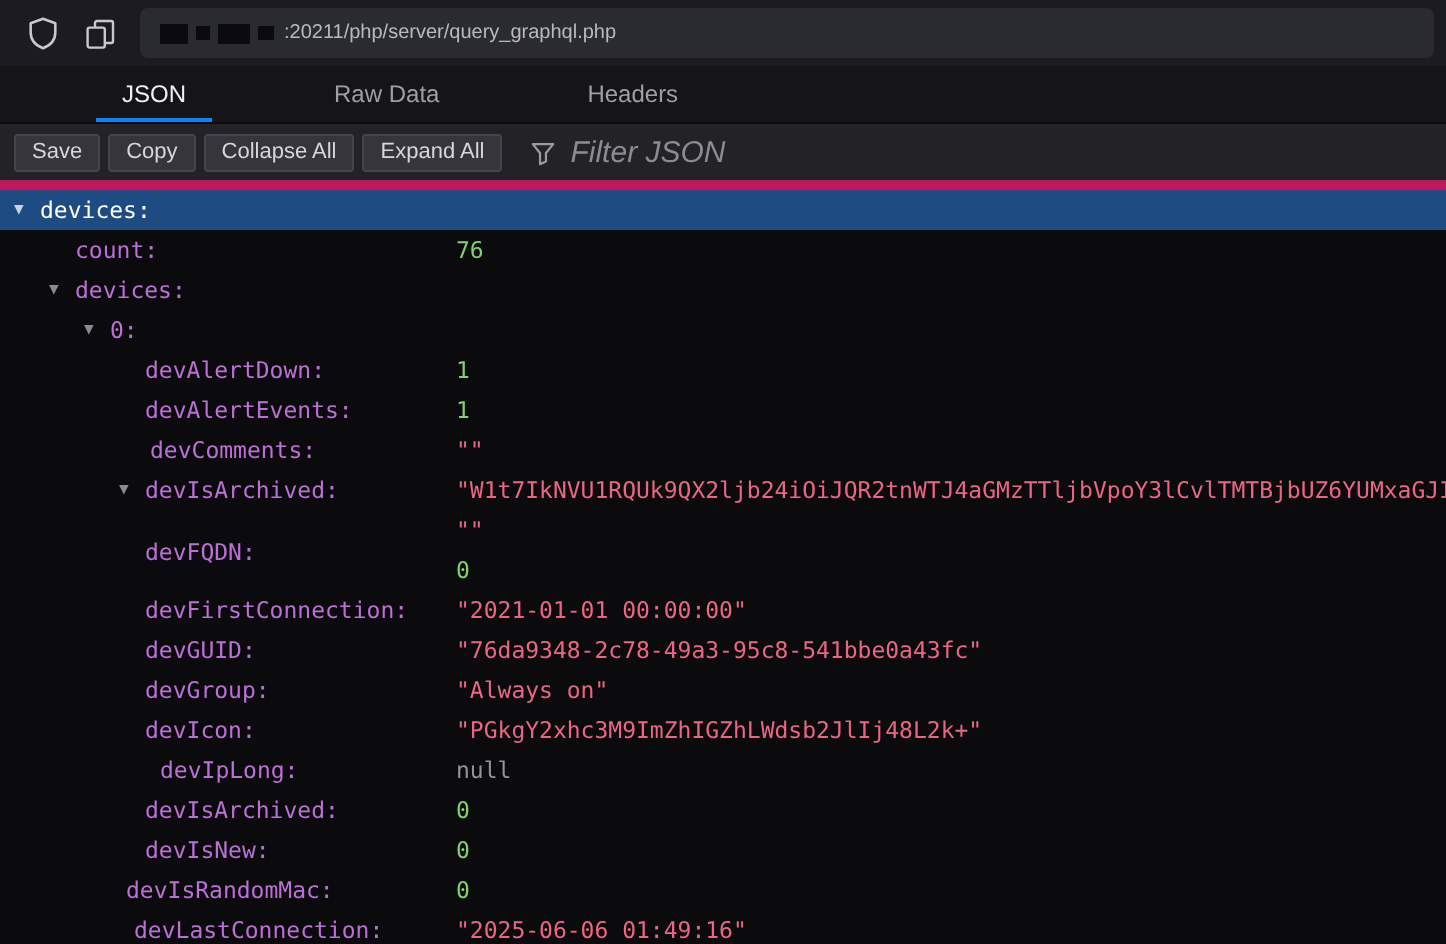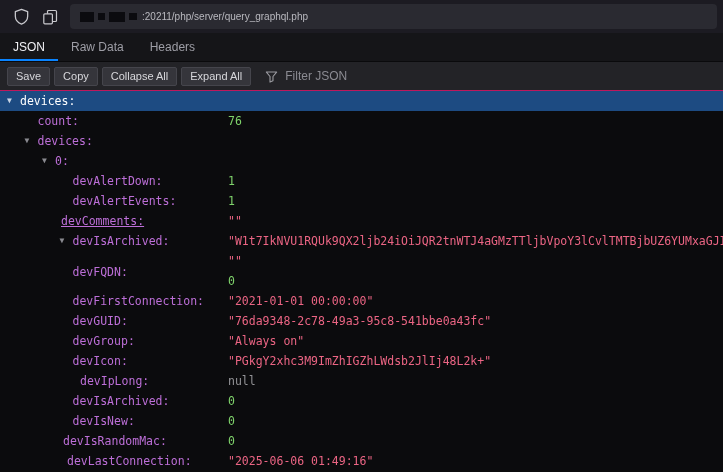--- a/index.html
+++ b/index.html
@@ -13,28 +13,28 @@
   .urlbar{flex:1;height:25px;background:#2a2a31;border-radius:4px;display:flex;align-items:center;padding:0 10px;min-width:0;}
   .redacted{display:flex;align-items:center;gap:4px;margin-right:5px;}
   .redacted i{display:inline-block;background:#0b0b0f;}
   .redacted i:nth-child(1){width:14px;height:10px;}
   .redacted i:nth-child(2){width:7px;height:7px;}
   .redacted i:nth-child(3){width:16px;height:10px;}
   .redacted i:nth-child(4){width:8px;height:7px;}
   .url-text{color:#b9b9bf;font-size:10px;white-space:nowrap;overflow:hidden;}
   
   .tabbar{height:28px;background:#151518;border-bottom:1px solid #0a0a0c;display:flex;align-items:stretch;}
-  .tab{padding:0 13px;display:flex;align-items:center;font-size:12px;color:#9e9ea6;position:relative;cursor:default;}
+  .tab{padding:0 13px;display:flex;align-items:center;font-size:12px;color:#9e9ea6;position:relative;cursor:default;margin-left:48px;}
   .tab.active{color:#f0f0f4;}
   .tab.active::after{content:"";position:absolute;left:0;right:0;bottom:0;height:2px;background:var(--accent_blue);}
   
-  .toolbar{height:28px;background:#232327;border-bottom:1px solid #be185d;display:flex;align-items:center;padding-left:7px;gap:4px;}
+  .toolbar{height:28px;background:#232327;border-bottom:5px solid #be185d;display:flex;align-items:center;padding-left:7px;gap:4px;}
   .tb-btn{background:#35353b;border:1px solid #45454c;color:#d7d7db;font-size:11px;height:19px;padding:0 8px;border-radius:2px;display:flex;align-items:center;font-family:"Liberation Sans",sans-serif;}
   .filter-wrap{display:flex;align-items:center;margin-left:9px;gap:5px;flex:1;}
-  .filter-input{background:transparent;border:none;outline:none;color:#c9c9ce;font-size:12px;width:420px;font-family:"Liberation Sans",sans-serif;}
+  .filter-input{background:transparent;border:none;outline:none;color:#c9c9ce;font-size:15px;width:420px;font-family:"Liberation Sans",sans-serif;font-style:italic;}
   .filter-input::placeholder{color:#8b8b92;}
   
   .tree{height:381px;font-family:"DejaVu Sans Mono","Liberation Mono",monospace;font-size:11.5px;background:#0b0b0d;}
   .row{position:relative;height:20px;line-height:20px;white-space:nowrap;}
   .row.sel{background:var(--selection_blue);}
   .twisty{position:absolute;top:0;font-size:8px;line-height:20px;color:#8a8a90;}
   .row.sel .twisty{color:#c7d3e3;}
   .k{position:absolute;top:0;color:var(--key_purple);}
   .row.sel .k{color:#ffffff;}
   .v{position:absolute;top:0;left:228px;}
@@ -108,21 +108,21 @@
     </div>
     <div class="row">
       <span class="k" style="left: 72.5px;">devAlertDown:</span>
       <span class="v t-number">1</span>
     </div>
     <div class="row">
       <span class="k" style="left: 72.5px;">devAlertEvents:</span>
       <span class="v t-number">1</span>
     </div>
     <div class="row">
-      <span class="k" style="left: 61px; text-decoration: underline;">devComments:</span>
+      <span class="k" style="left: 75px;">devComments:</span>
       <span class="v t-string">""</span>
     </div>
     <div class="row">
       <span class="twisty" style="left: 59.5px;">▼</span>
       <span class="k" style="left: 72.5px;">devIsArchived:</span>
       <span class="v t-string">"W1t7IkNVU1RQUk9QX2ljb24iOiJQR2tnWTJ4aGMzTTljbVpoY3lCvlTMTBjbUZ6YUMxaGJIUWlQand2</span>
     </div>
     <div class="row">
       <span class="k" style="left: 72.5px; margin-top: 11px;">devFQDN:</span>
       <span class="v t-string">""</span>

